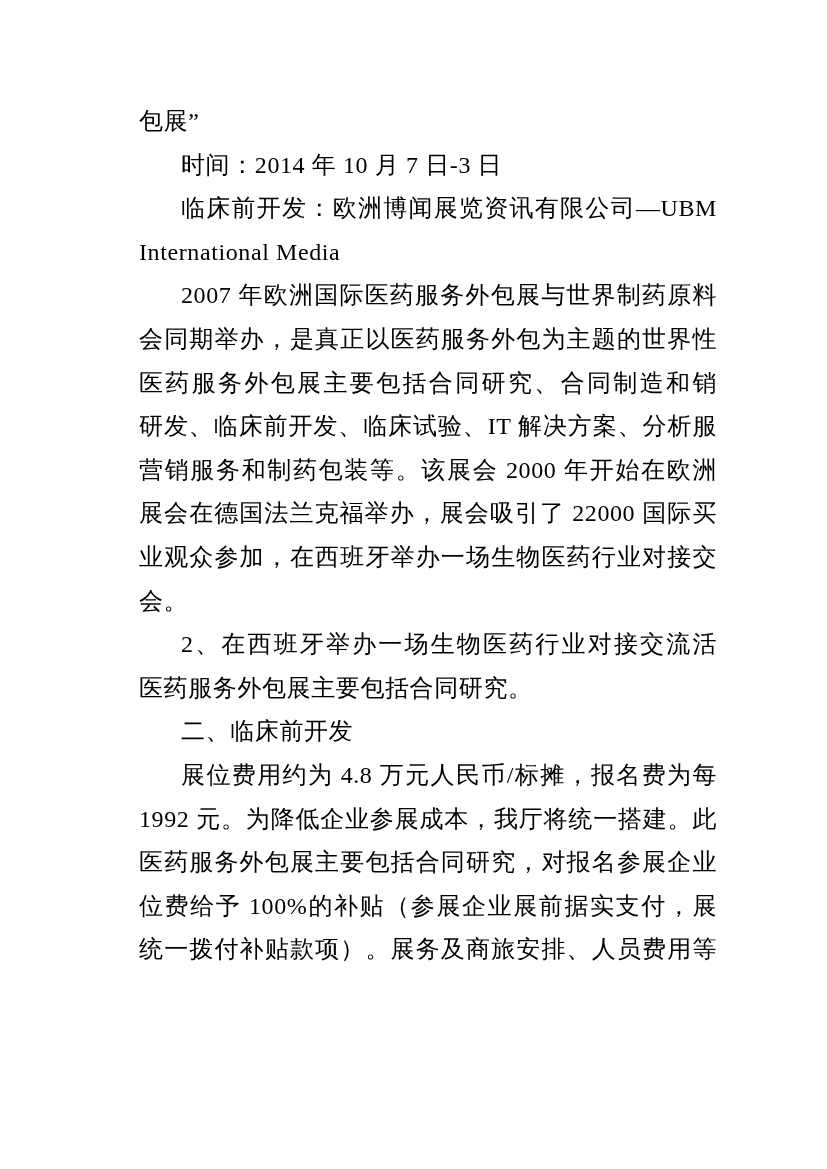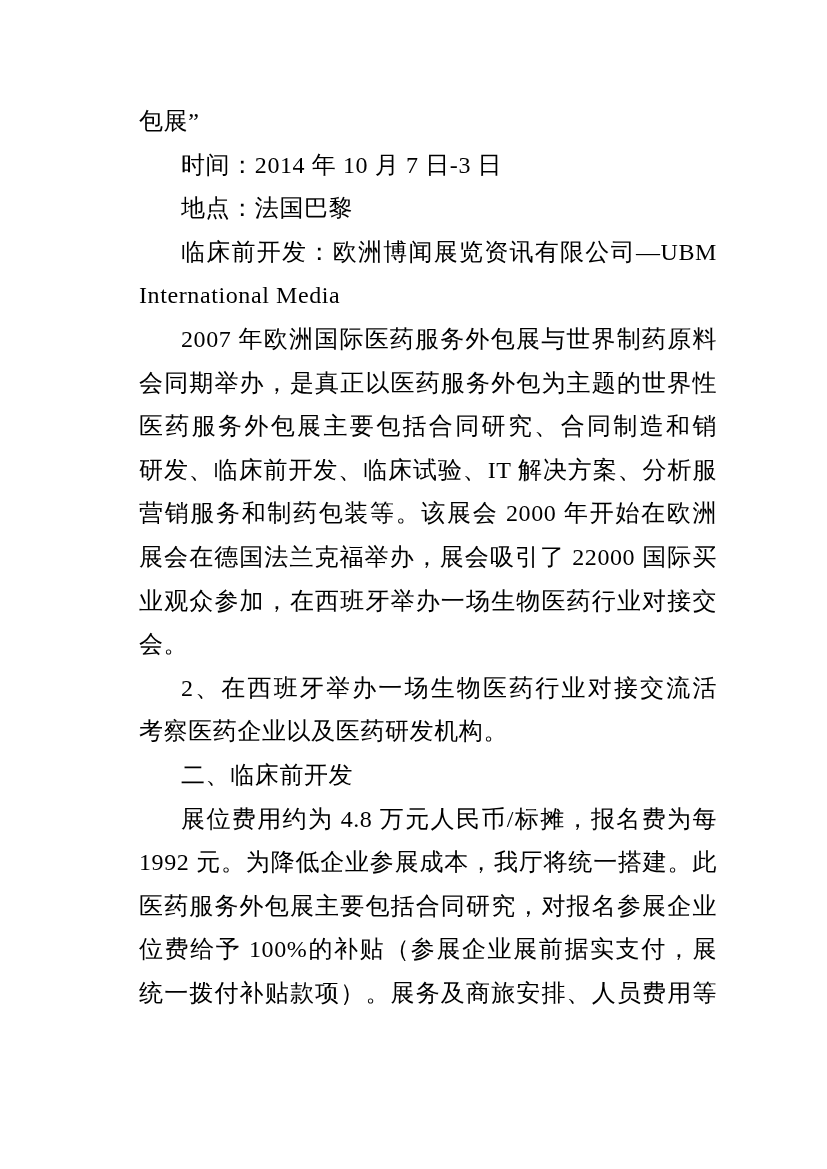--- a/index.html
+++ b/index.html
@@ -41,33 +41,32 @@
     text-indent: 42px;
   }
 </style>
 </head>
 <body>
 
 <div class="page" style="background: rgb(255, 255, 255);">
   <div class="content" id="doc-body" style="color: rgb(0, 0, 0);">
       <div class="line">包展”</div>
       <div class="line indent">时间：2014 年 10 月 7 日-3 日</div>
-      <div class="line indent">地点：法国巴黎</div>
       <div class="line indent justify">临床前开发：欧洲博闻展览资讯有限公司—UBM</div>
       <div class="line">International Media</div>
       <div class="line indent justify">2007 年欧洲国际医药服务外包展与世界制药原料展览</div>
       <div class="line justify">会同期举办，是真正以医药服务外包为主题的世界性展会。</div>
       <div class="line justify">医药服务外包展主要包括合同研究、合同制造和销售、药物</div>
       <div class="line justify">研发、临床前开发、临床试验、IT 解决方案、分析服务、</div>
       <div class="line justify">营销服务和制药包装等。该展会 2000 年开始在欧洲主要国</div>
       <div class="line justify">展会在德国法兰克福举办，展会吸引了 22000 国际买家和专</div>
       <div class="line justify">业观众参加，在西班牙举办一场生物医药行业对接交流活动</div>
       <div class="line">会。</div>
       <div class="line indent justify">2、在西班牙举办一场生物医药行业对接交流活动，并</div>
-      <div class="line">考察医药企业以及医药研发机构。</div>
+      <div class="line">医药服务外包展主要包括合同研究。</div>
       <div class="line indent">二、临床前开发</div>
       <div class="line indent justify">展位费用约为 4.8 万元人民币/标摊，报名费为每人</div>
       <div class="line justify">1992 元。为降低企业参展成本，我厅将统一搭建。此展已列</div>
       <div class="line justify">医药服务外包展主要包括合同研究，对报名参展企业的展</div>
       <div class="line justify">位费给予 100%的补贴（参展企业展前据实支付，展后我厅将</div>
       <div class="line justify">统一拨付补贴款项）。展务及商旅安排、人员费用等具体事</div>
     </div>
 </div>
 
 </body></html>

